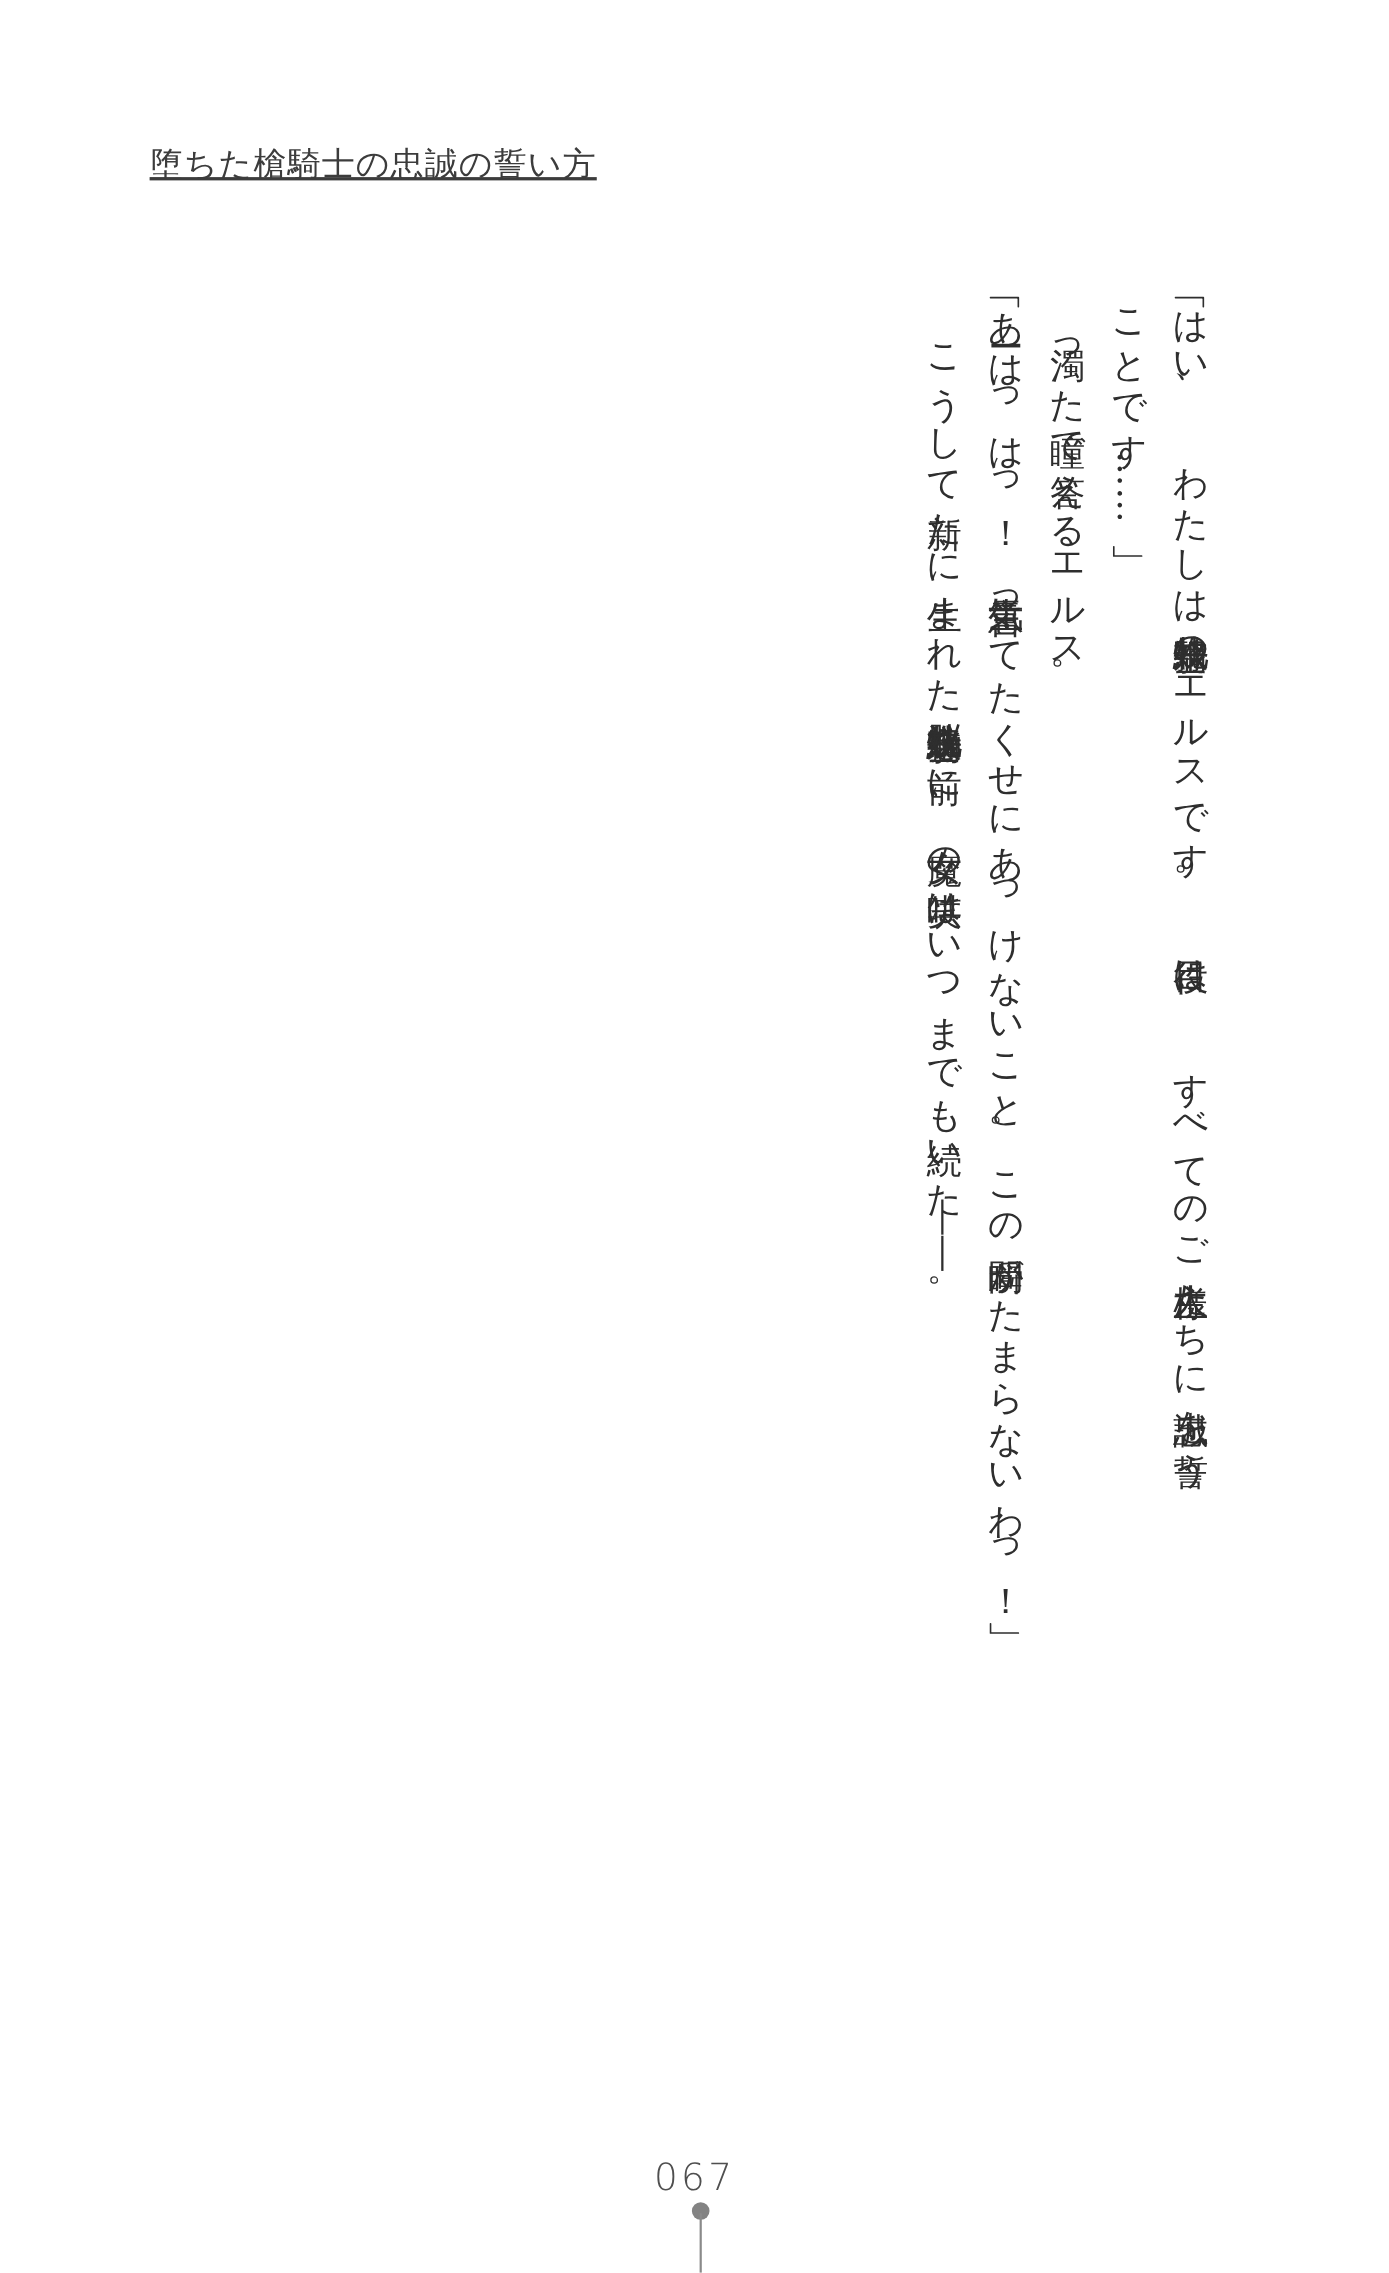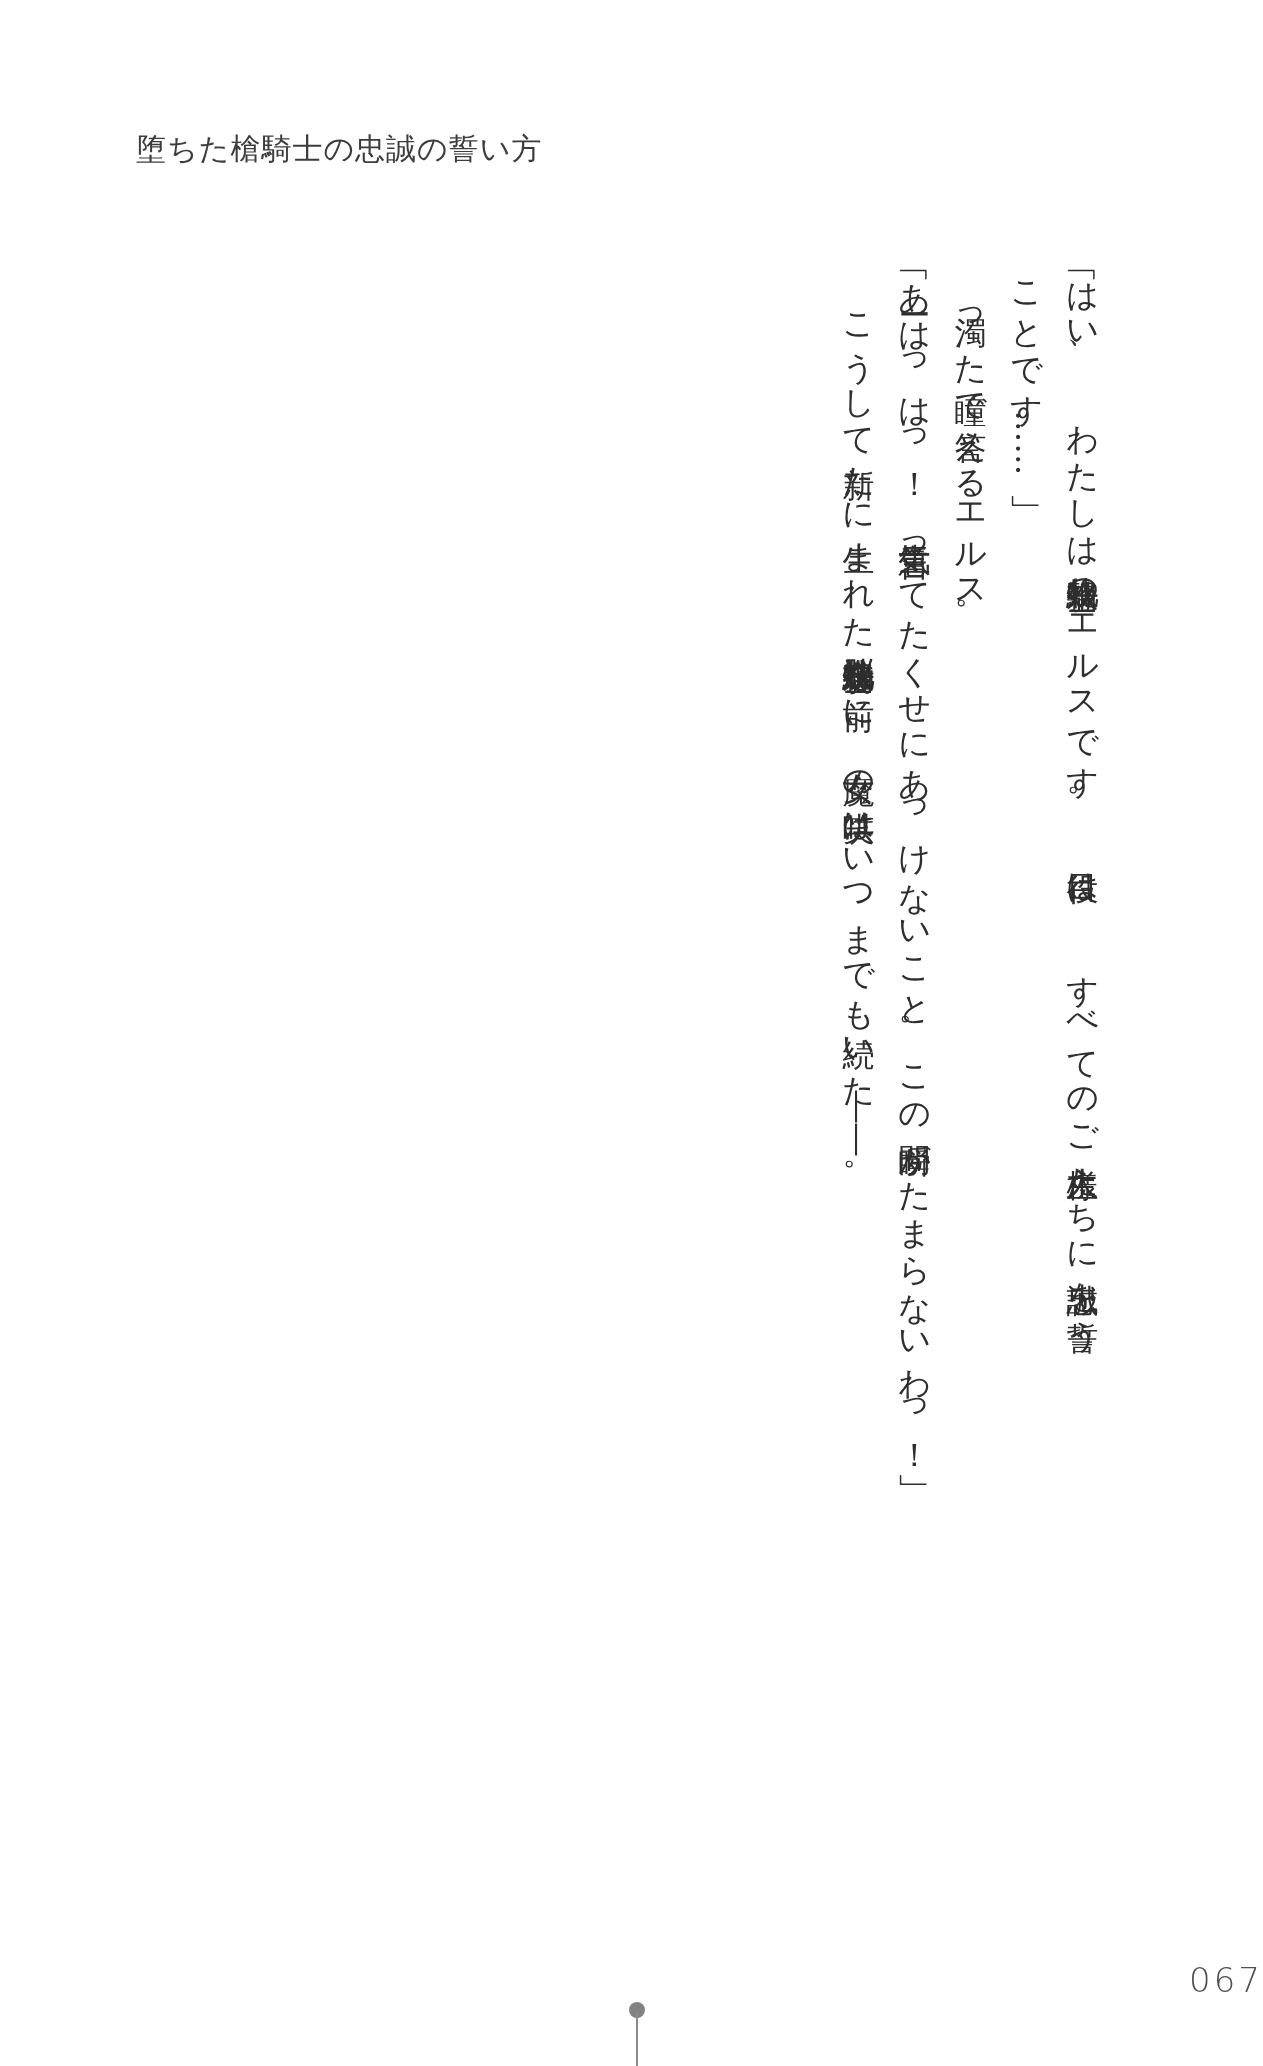--- a/index.html
+++ b/index.html
@@ -14,20 +14,21 @@
 
   
   .running-header {
     position: absolute;
     left: 136px;
     top: 129px;
     font-size: 30px;
     letter-spacing: 1px;
     color: #3c3c3c;
     white-space: nowrap;
+    text-decoration: underline;
   }
 
   
   .vtext {
     position: absolute;
     top: 260px;
     right: 152px;
     height: 1400px;
     writing-mode: vertical-rl;
     text-orientation: mixed;
@@ -38,21 +39,21 @@
   }
   .vtext p { margin: 0; padding: 0; }
   .vtext p.indent { text-indent: 1em; }
 
   
   .folio {
     position: absolute;
     left: 0;
     right: 0;
     top: 1960px;
-    text-align: right;
+    text-align: center;
     font-family: "DejaVu Sans", sans-serif;
     font-weight: 200;
     font-size: 34px;
     letter-spacing: 3px;
     color: #4f4f4f;
   }
   .folio-dot {
     position: absolute;
     left: 629px;
     top: 2002px;

